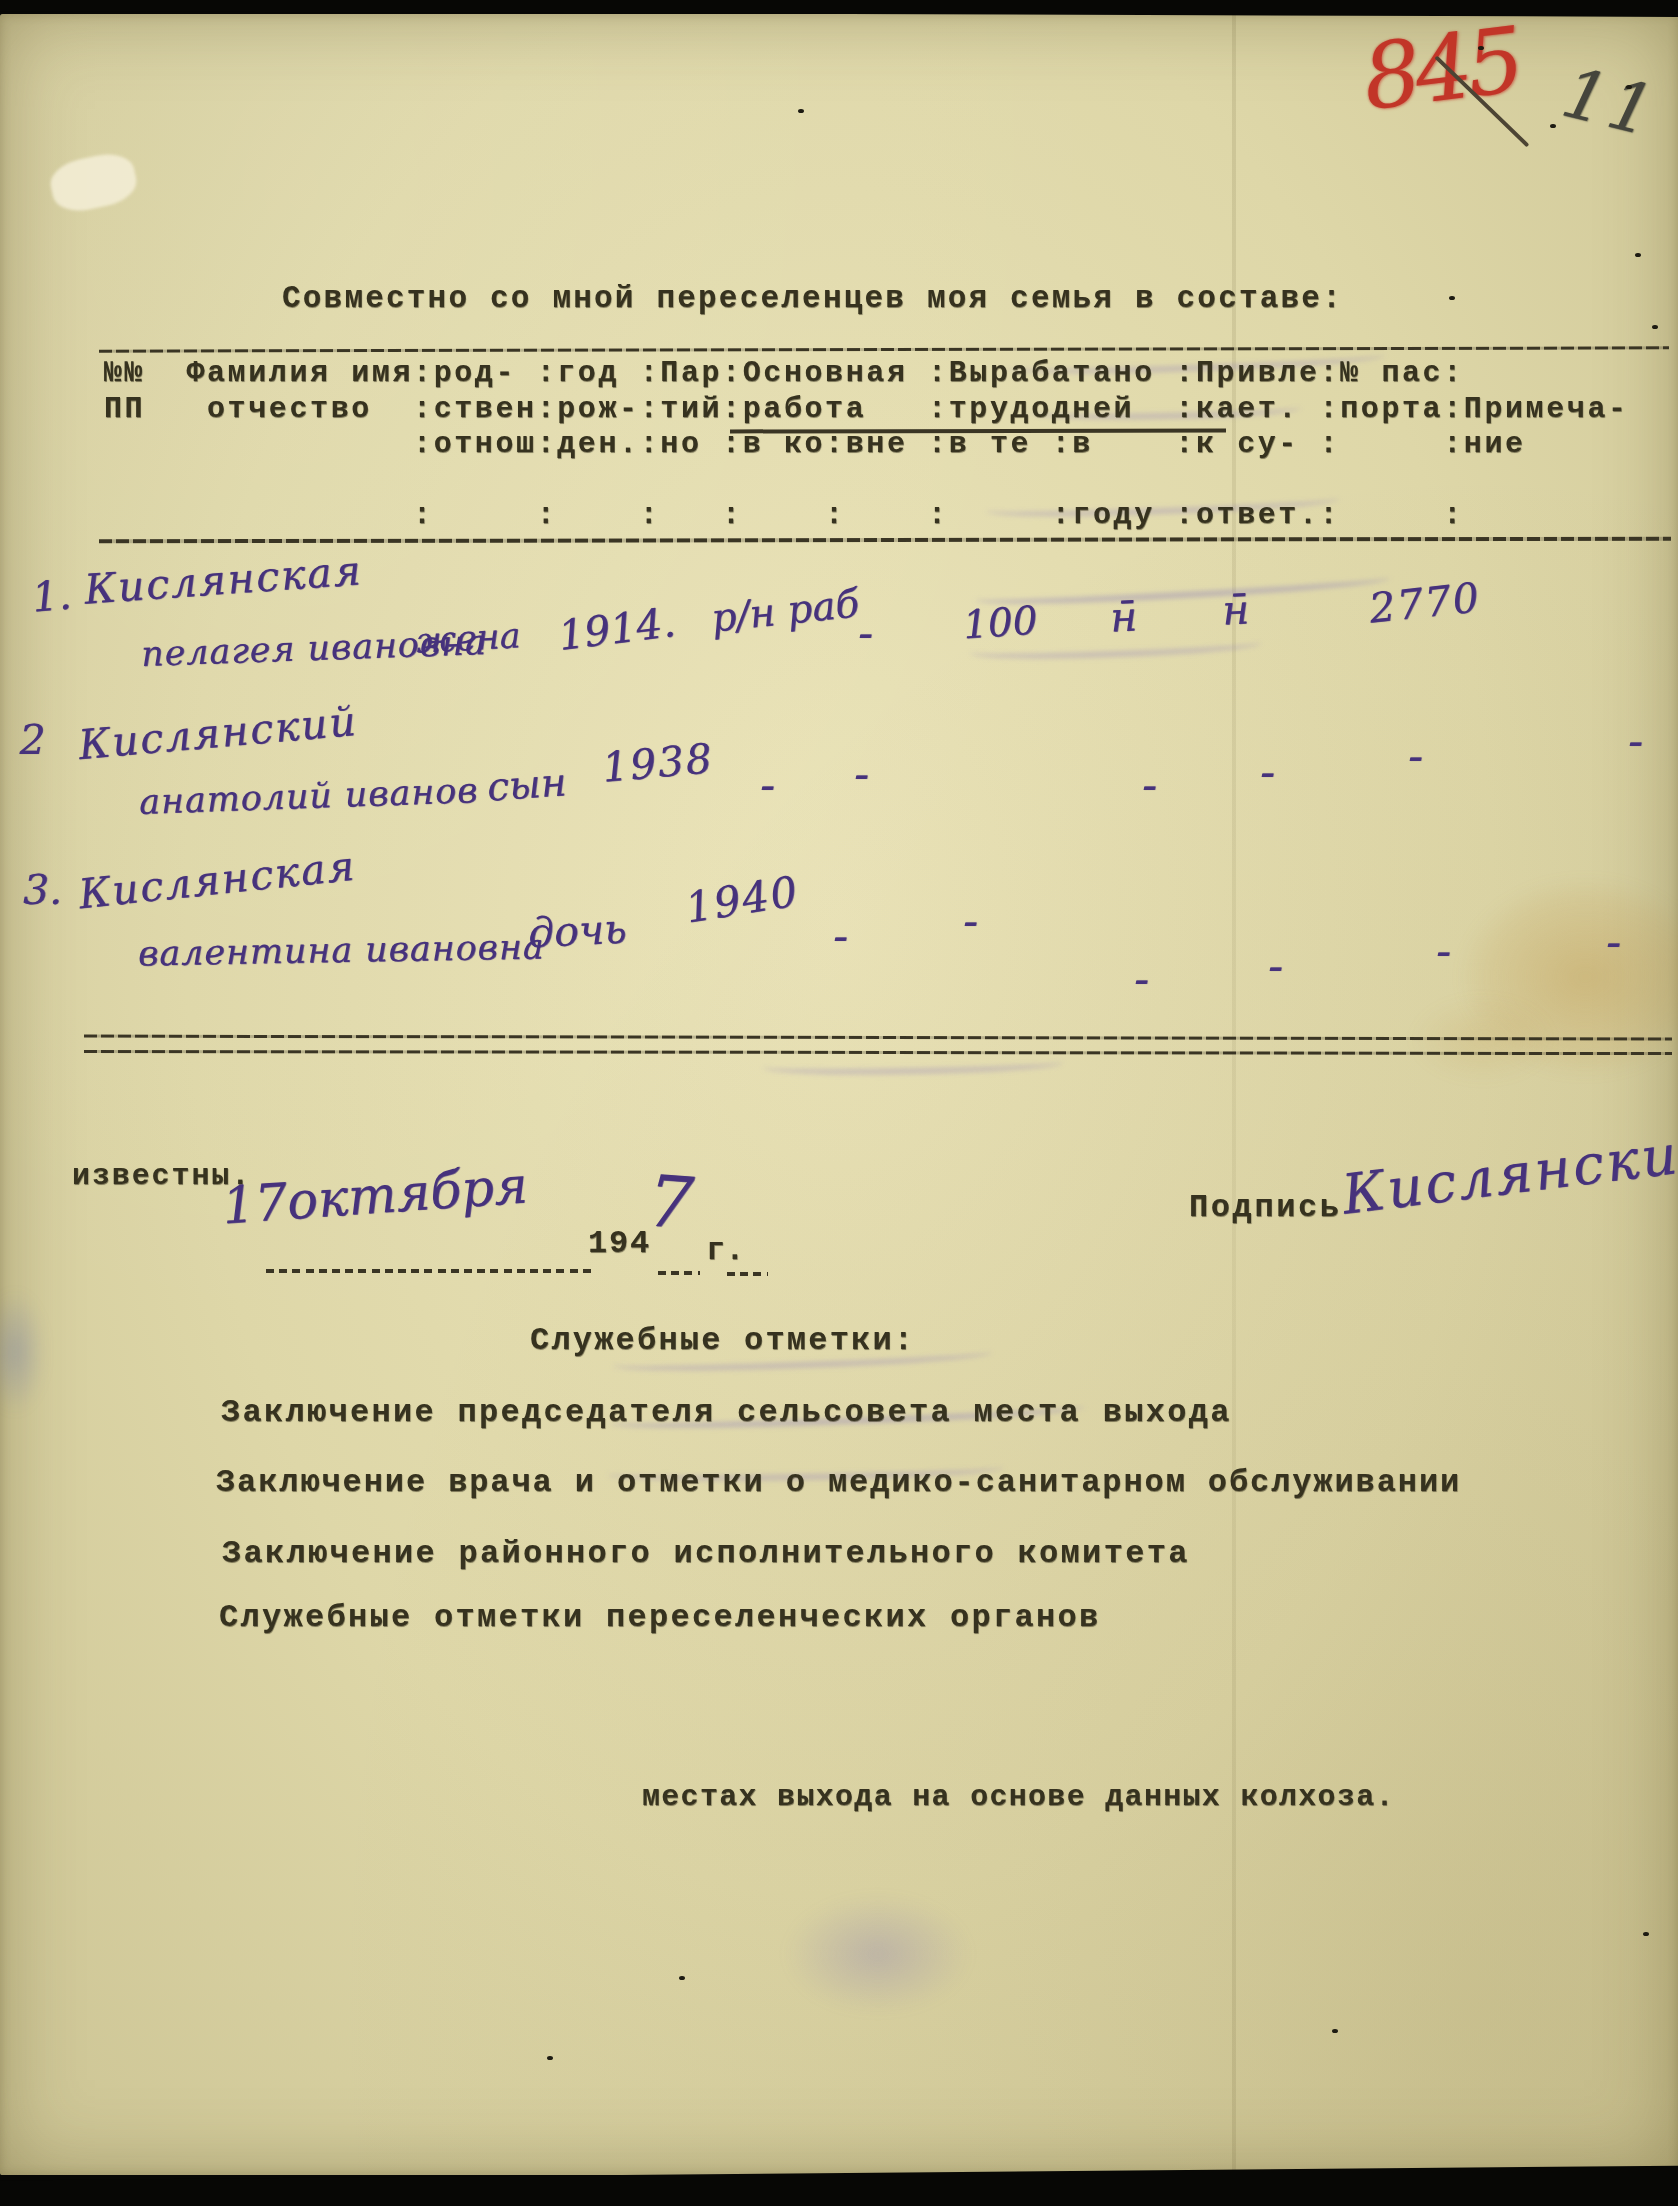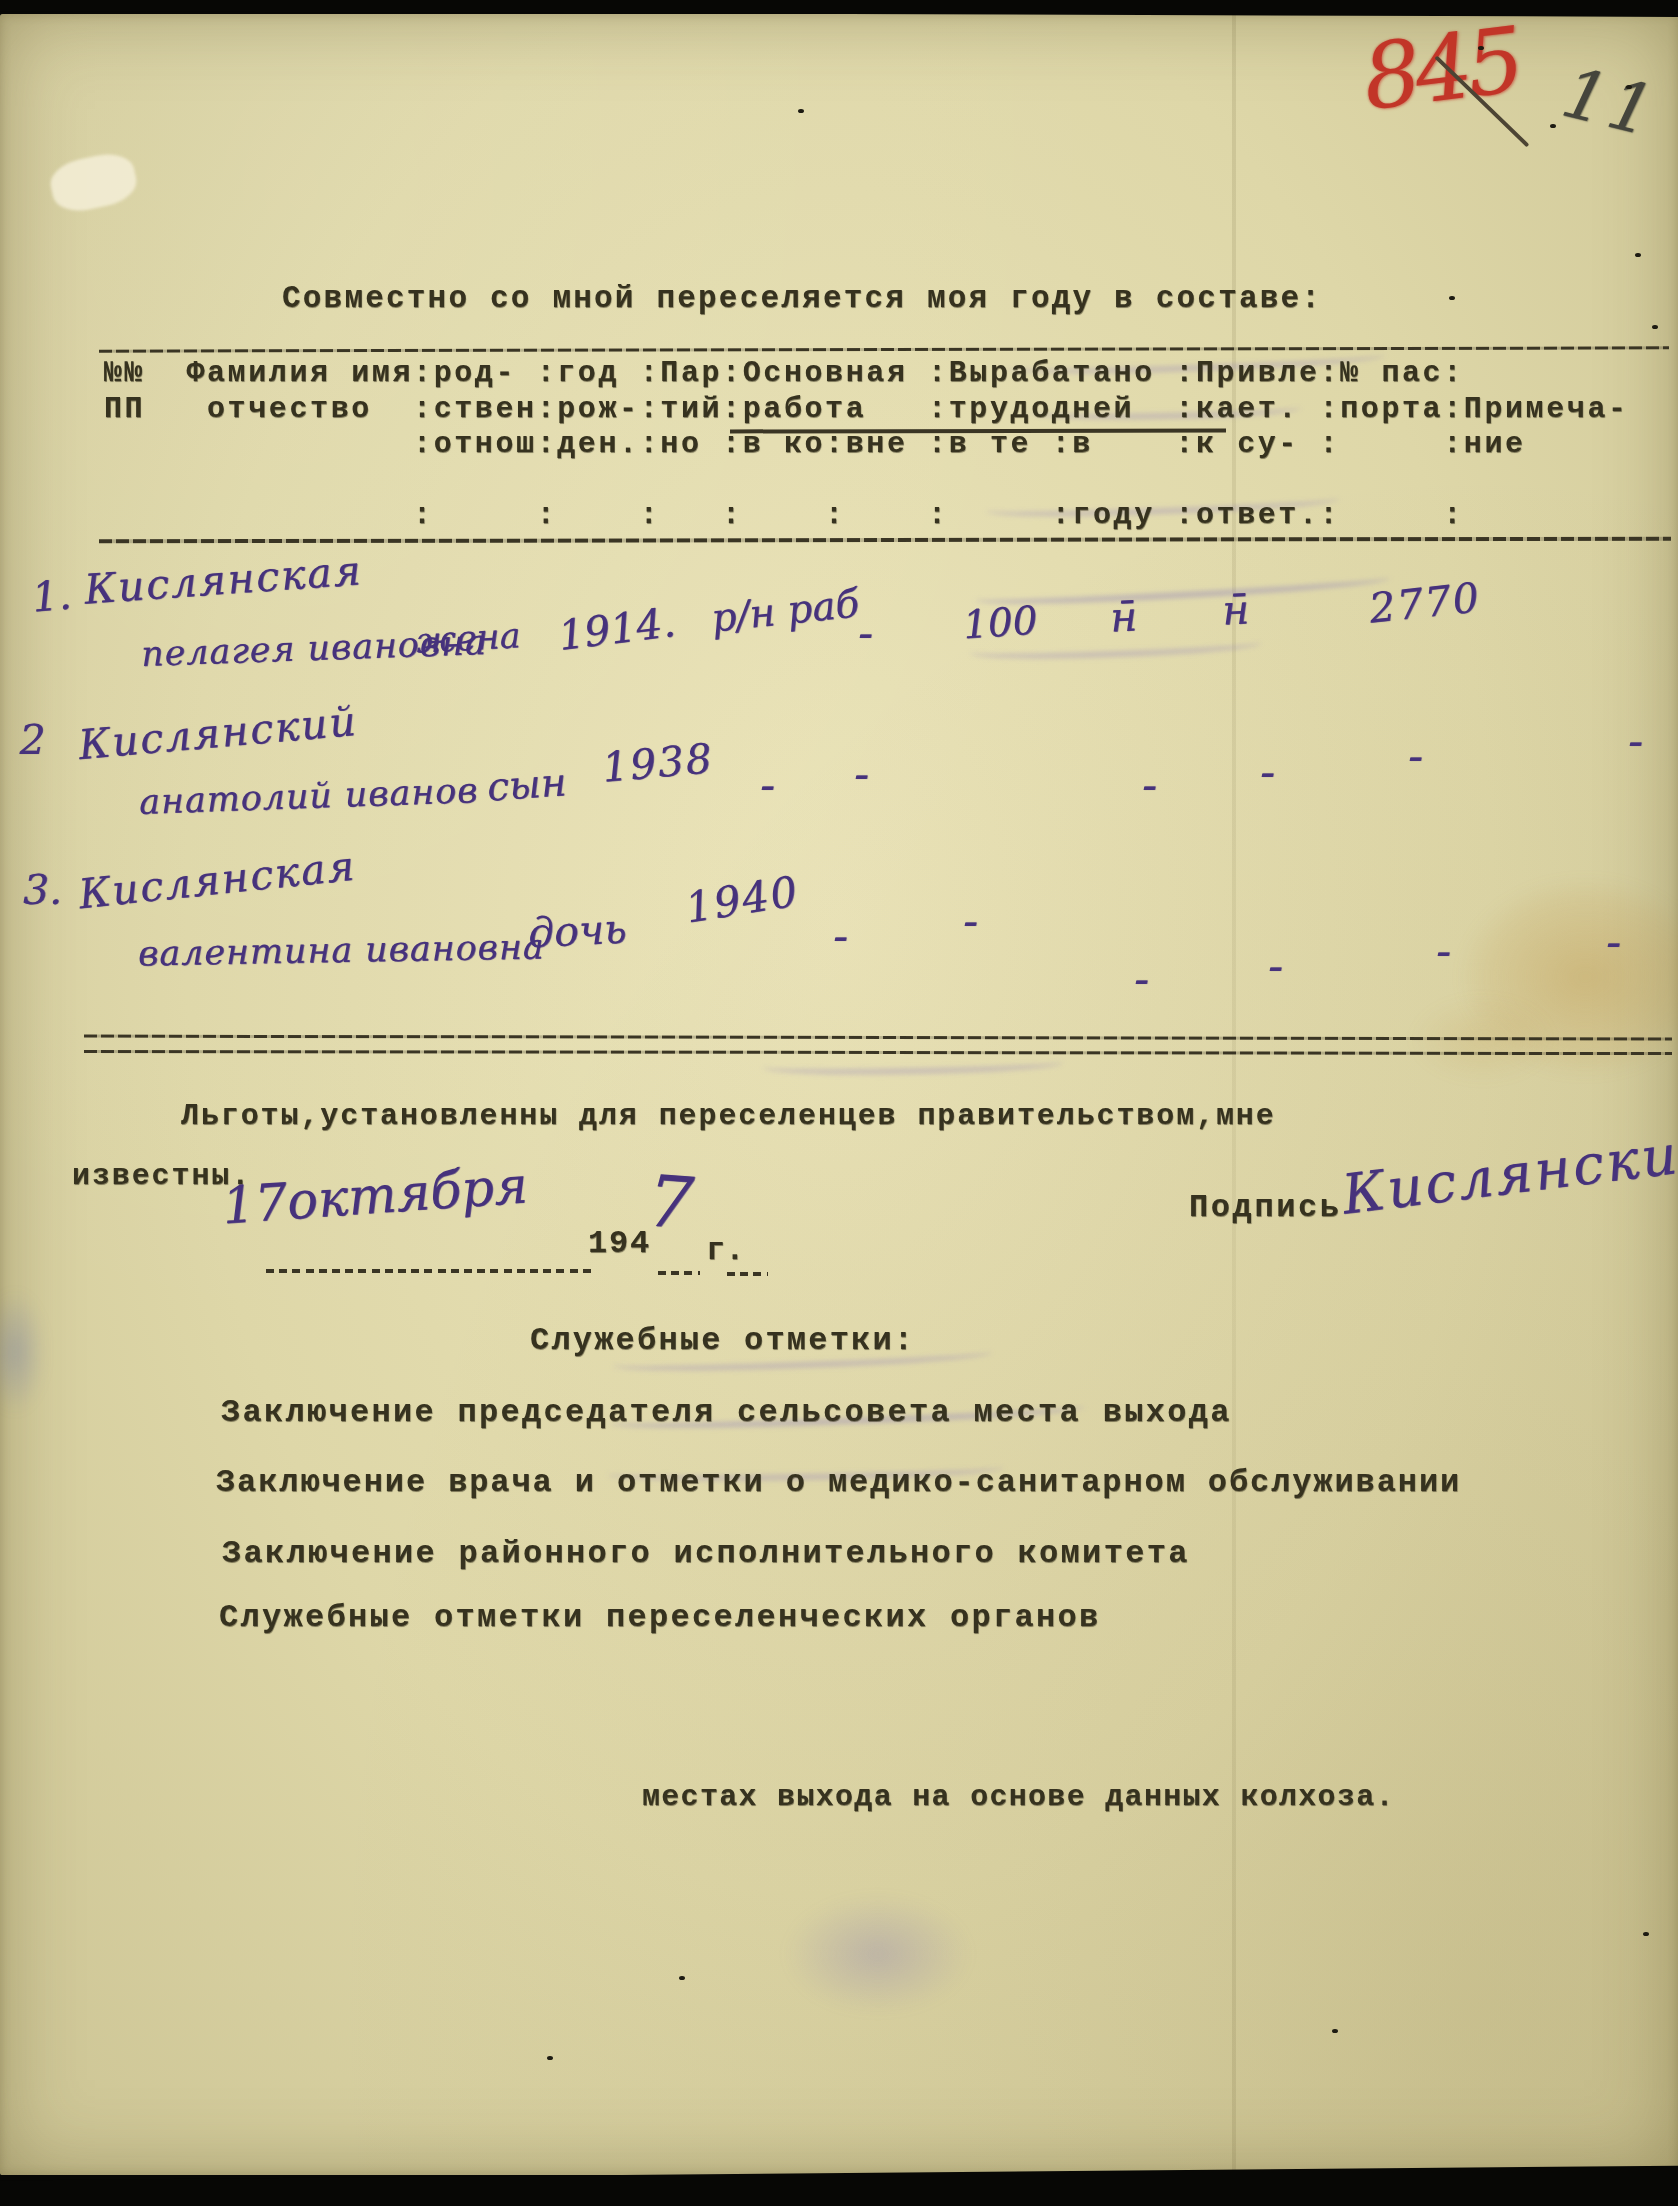--- a/index.html
+++ b/index.html
@@ -56,21 +56,21 @@
   <div class="speck" style="left:1626px;top:85px;"></div>
   <div class="speck" style="left:1550px;top:124px;"></div>
   <div class="speck" style="left:1635px;top:253px;"></div>
   <div class="speck" style="left:1652px;top:325px;"></div>
   <div class="speck" style="left:1449px;top:296px;"></div>
   <div class="speck" style="left:679px;top:1976px;"></div>
   <div class="speck" style="left:1332px;top:2029px;"></div>
   <div class="speck" style="left:1643px;top:1932px;"></div>
   <div class="speck" style="left:547px;top:2056px;"></div>
 
-  <div class="tw" style="left:282px;top:281px;font-size:31px;letter-spacing:2.2px;">Совместно со мной переселяется моя году в составе:</div>
+  <div class="tw" style="left:282px;top:281px;font-size:31px;letter-spacing:2.2px;">Совместно со мной переселенцев моя семья в составе:</div>
 
   <div class="rule" style="left:99px;top:348px;width:1570px;height:3.1px;transform:rotate(-0.12deg);"></div>
   <div class="tw hdr" style="left:104px;top:356px;font-size:30px;letter-spacing:2.6px;">№№  Фамилия имя:род- :год :Пар:Основная :Вырабатано :Привле:№ пас:</div>
   <div class="tw hdr" style="left:104px;top:392px;font-size:30px;letter-spacing:2.6px;">ПП   отчество  :ствен:рож-:тий:работа   :трудодней  :кает. :порта:Примеча-</div>
   <div class="tw hdr" style="left:104px;top:427px;font-size:30px;letter-spacing:2.6px;">               :отнош:ден.:но :в ко:вне :в те :в    :к су- :     :ние</div>
   <div class="tw hdr" style="left:104px;top:498px;font-size:30px;letter-spacing:2.6px;">               :     :    :   :    :    :     :году :ответ.:     :</div>
   <div style="position:absolute;left:730px;top:429px;width:496px;height:3.5px;background:#3a3524;transform:rotate(-0.1deg);"></div>
   <div class="rule" style="left:99px;top:538px;width:1572px;height:3.5px;transform:rotate(-0.1deg);"></div>
 
   <div class="hw" style="left:32px;top:572px;font-size:41px;transform:rotate(-5deg);">1.</div>
@@ -105,21 +105,20 @@
   <div class="hw" style="left:833px;top:910px;font-size:44px;">-</div>
   <div class="hw" style="left:963px;top:895px;font-size:44px;">-</div>
   <div class="hw" style="left:1134px;top:953px;font-size:44px;">-</div>
   <div class="hw" style="left:1268px;top:940px;font-size:44px;">-</div>
   <div class="hw" style="left:1436px;top:925px;font-size:44px;">-</div>
   <div class="hw" style="left:1606px;top:916px;font-size:44px;">-</div>
 
   <div class="rule" style="left:84px;top:1036px;width:1588px;height:2.6px;transform:rotate(0.1deg);"></div>
   <div class="rule" style="left:84px;top:1051px;width:1588px;height:2.6px;transform:rotate(0.08deg);"></div>
 
-  <div class="tw" style="left:181px;top:1099px;font-size:30px;letter-spacing:1.9px;">Льготы,установленны для переселенцев правительством,мне</div>
   <div class="tw" style="left:72px;top:1159px;font-size:30px;letter-spacing:1.9px;">известны.</div>
 
   <div class="hw" style="left:222px;top:1166px;font-size:51px;transform:rotate(-4deg);">17октября</div>
   <div class="dotline" style="left:266px;top:1269px;width:325px;"></div>
   <div class="tw" style="left:588px;top:1225px;font-size:32px;letter-spacing:1.8px;">194</div>
   <div class="hw" style="left:648px;top:1161px;font-size:71px;transform:rotate(4deg);">7</div>
   <div class="dotline" style="left:658px;top:1271px;width:42px;"></div>
   <div class="tw" style="left:706px;top:1232px;font-size:32px;">г.</div>
   <div class="dotline" style="left:727px;top:1272px;width:41px;"></div>
 

